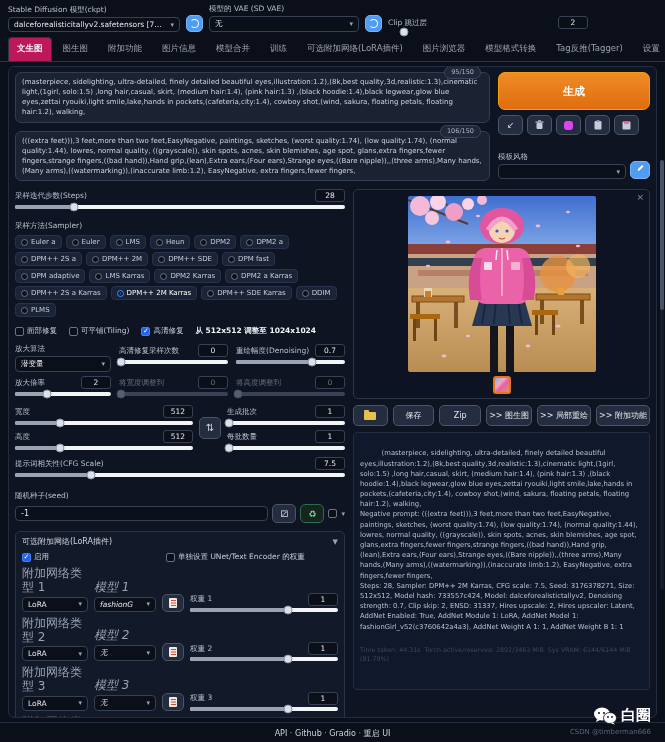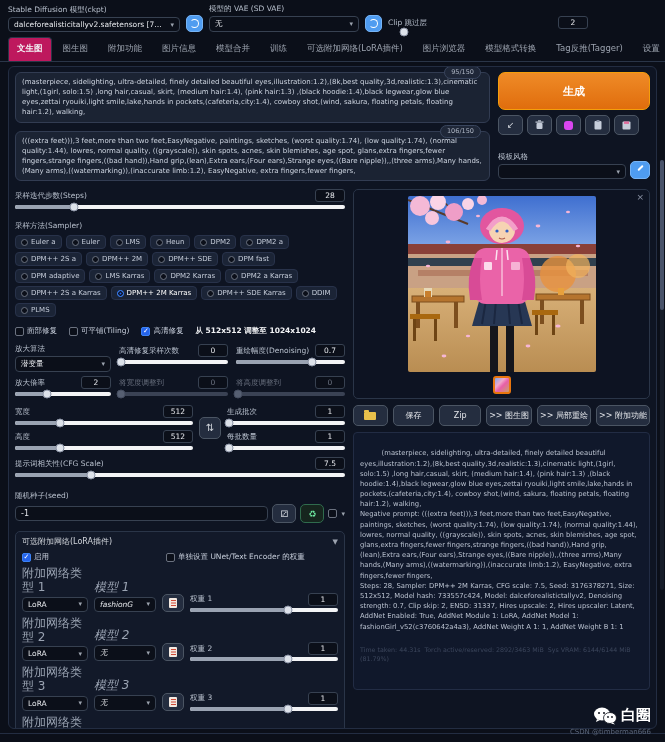--- a/index.html
+++ b/index.html
@@ -743,20 +743,23 @@
           <span>(masterpiece, sidelighting, ultra-detailed, finely detailed beautiful eyes,illustration:1.2),(8k,best quality,3d,realistic:1.3),cinematic light,(1girl, solo:1.5) ,long hair,casual, skirt, (medium hair:1.4), (pink hair:1.3) ,(black hoodie:1.4),black legwear,glow blue eyes,zettai ryouiki,light smile,lake,hands in pockets,(cafeteria,city:1.4), cowboy shot,(wind, sakura, floating petals, floating hair:1.2), walking,
 Negative prompt: (((extra feet))),3 feet,more than two feet,EasyNegative, paintings, sketches, (worst quality:1.74), (low quality:1.74), (normal quality:1.44), lowres, normal quality, ((grayscale)), skin spots, acnes, skin blemishes, age spot, glans,extra fingers,fewer fingers,strange fingers,((bad hand)),Hand grip,(lean),Extra ears,(Four ears),Strange eyes,((Bare nipple)),,(three arms),Many hands,(Many arms),((watermarking)),(inaccurate limb:1.2), EasyNegative, extra fingers,fewer fingers,
 Steps: 28, Sampler: DPM++ 2M Karras, CFG scale: 7.5, Seed: 3176378271, Size: 512x512, Model hash: 733557c424, Model: dalceforealistictallyv2, Denoising strength: 0.7, Clip skip: 2, ENSD: 31337, Hires upscale: 2, Hires upscaler: Latent, AddNet Enabled: True, AddNet Module 1: LoRA, AddNet Model 1: fashionGirl_v52(c3760642a4a3), AddNet Weight A 1: 1, AddNet Weight B 1: 1</span>
           <div class="stats">Time taken: 44.31s  Torch active/reserved: 2892/3463 MiB  Sys VRAM: 6144/6144 MiB (81.79%)</div>
         </div>
       </div>
     </div>
   </div>
 
   <div class="footer">
+    <div class="footer-links">
+      
+    <span>API</span><span>Github</span><span>Gradio</span><span>重启 UI</span></div>
   </div>
 
   <div class="watermark">
     <div class="wm-brand">
       <svg width="24" height="18" viewBox="0 0 24 18">
         <ellipse cx="9" cy="7" rx="8" ry="6.5" fill="#fff"></ellipse>
         <circle cx="6" cy="6" r="1" fill="#0b0f19"></circle>
           <circle cx="11" cy="6" r="1" fill="#0b0f19"></circle>
         <path d="M4,12 L3,15 L7,13 Z" fill="#fff"></path>
         <ellipse cx="17" cy="11" rx="6.5" ry="5.5" fill="#fff" stroke="#0b0f19" stroke-width="0.8"></ellipse>

